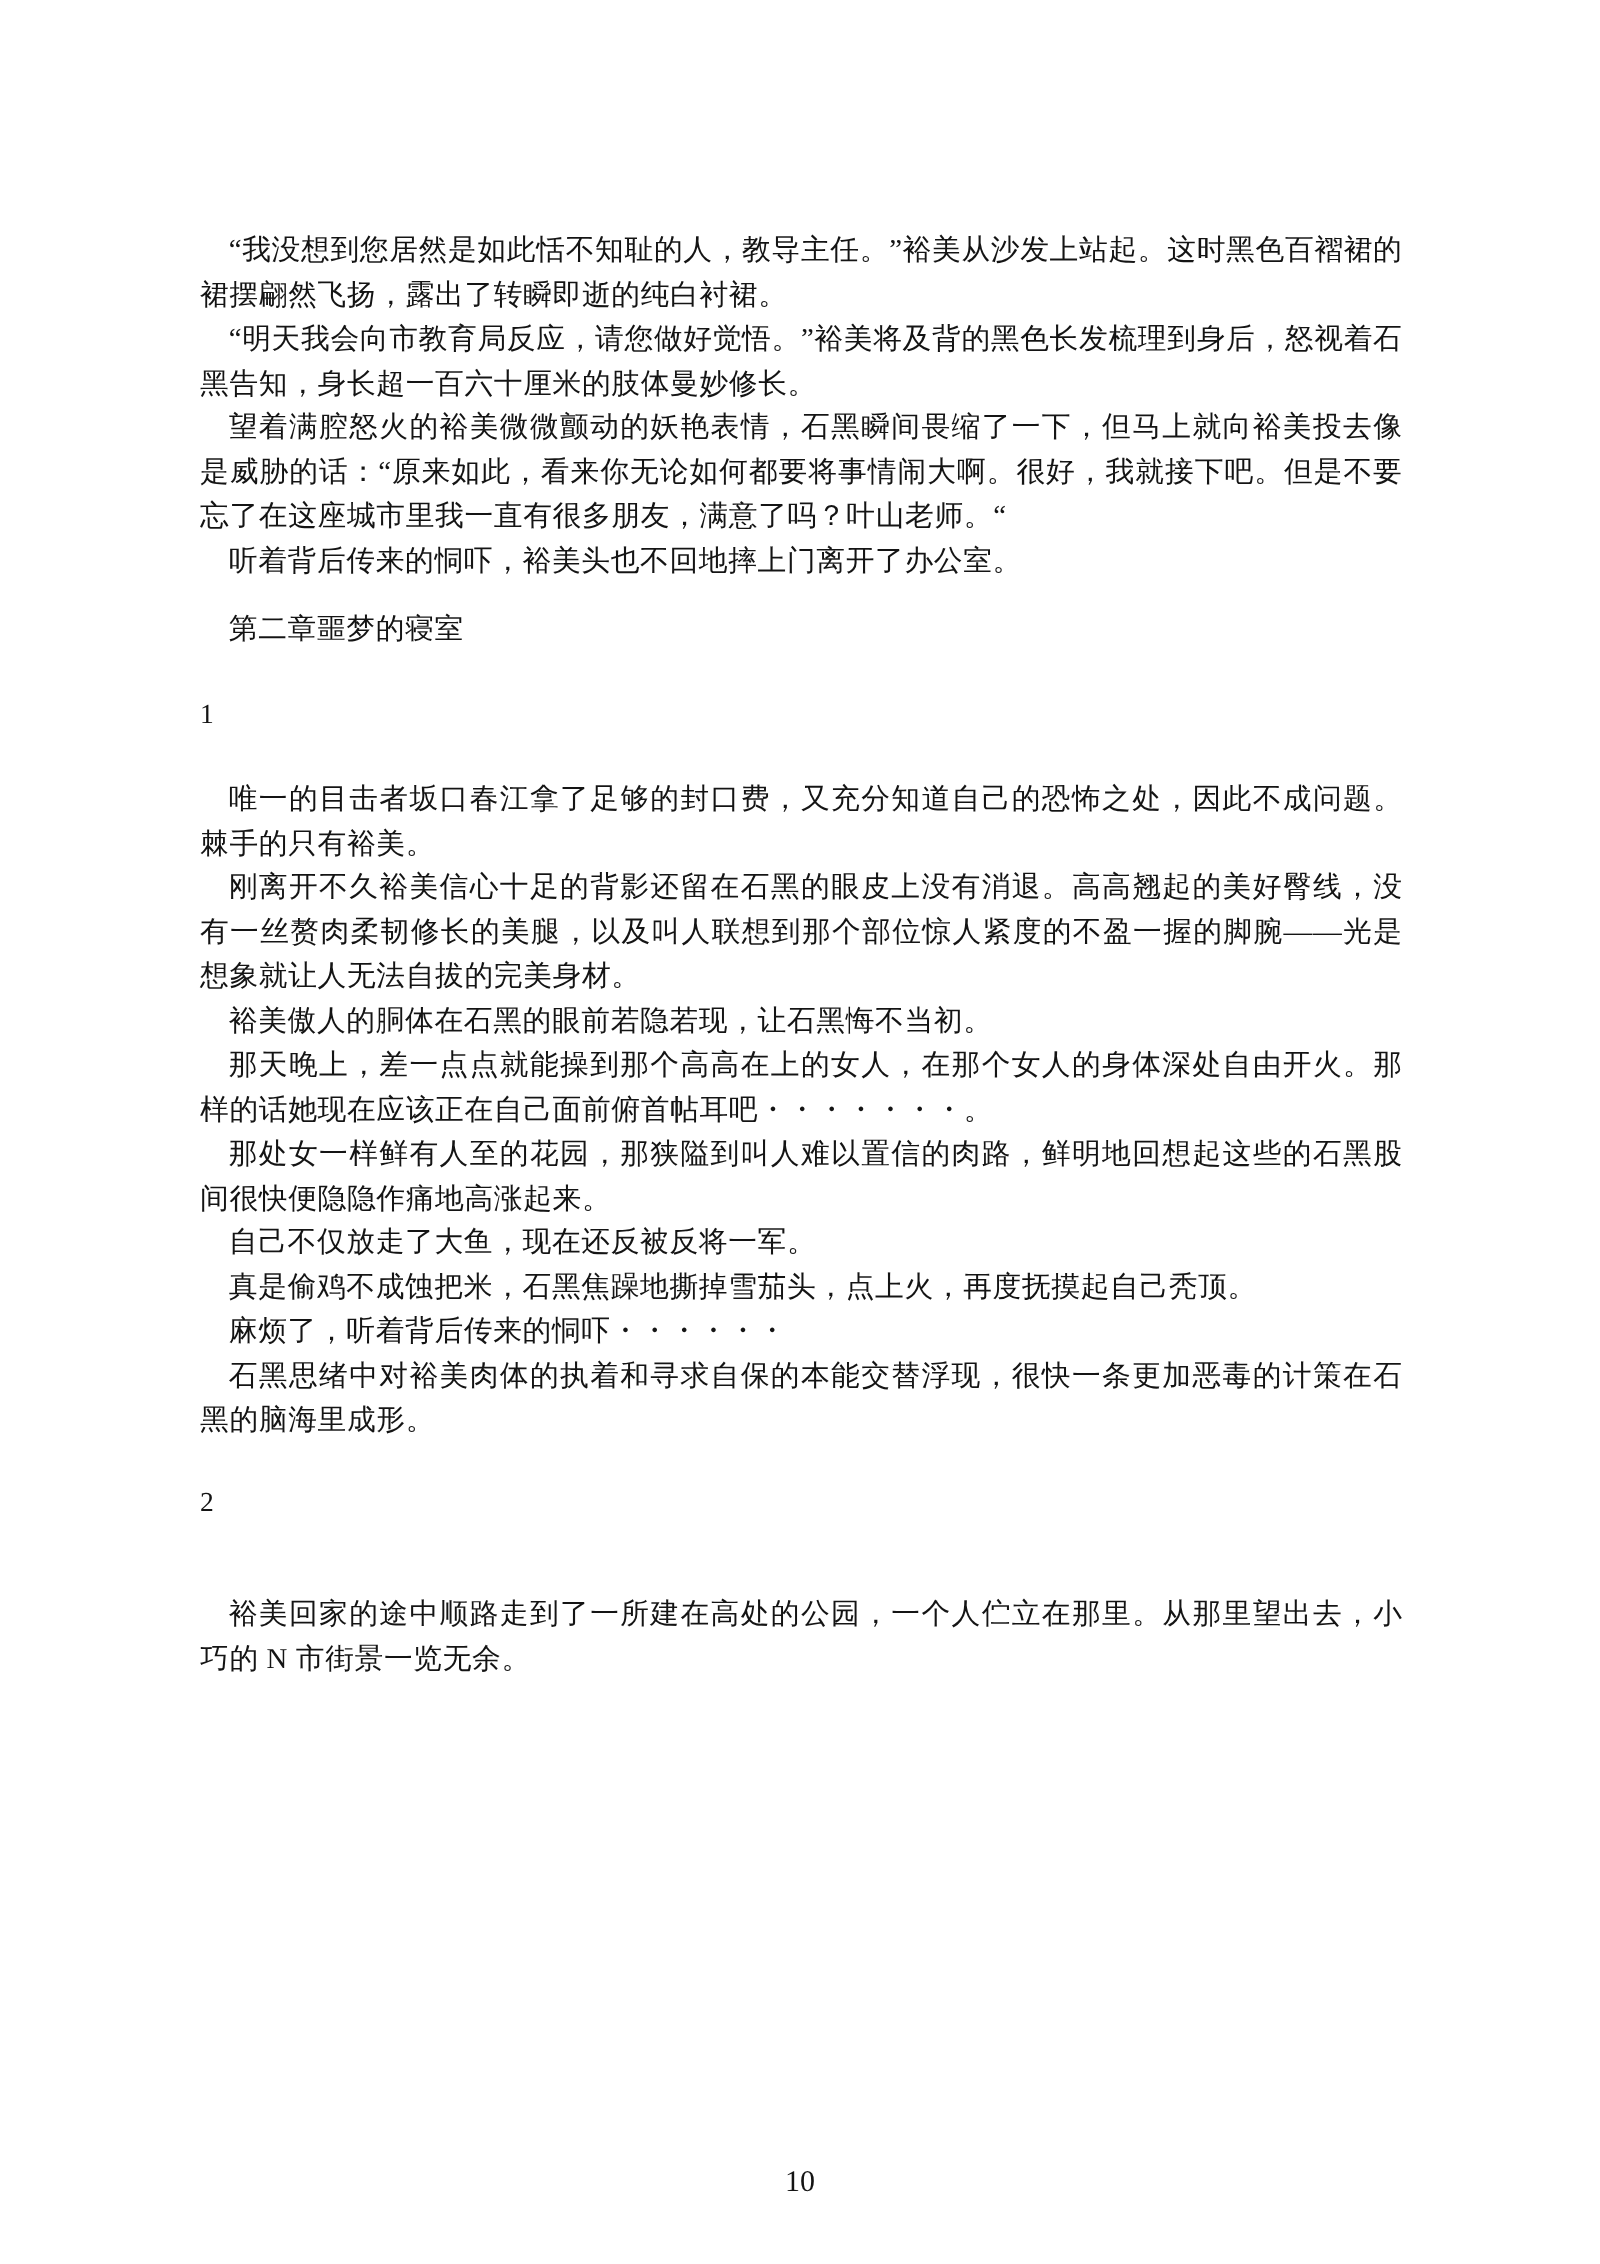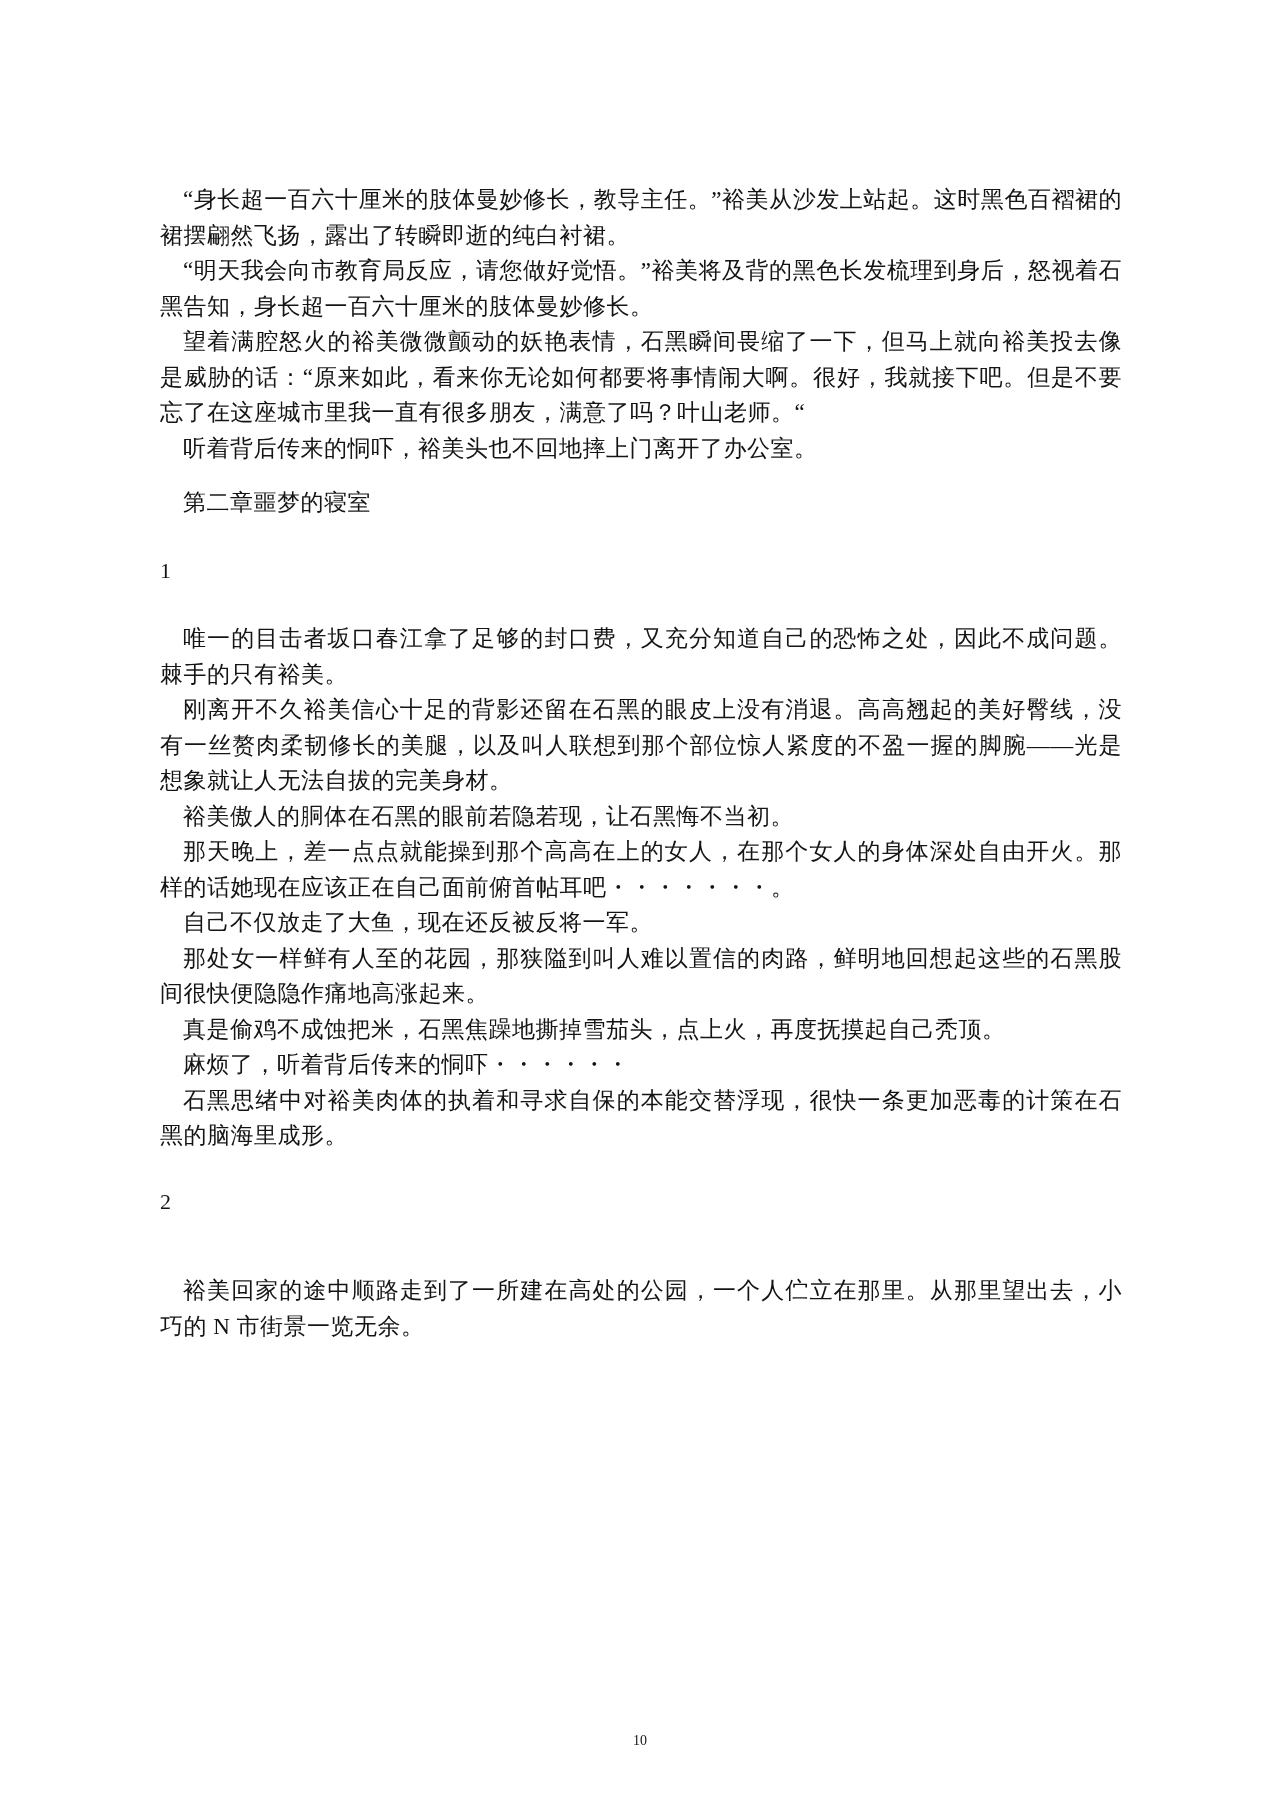--- a/index.html
+++ b/index.html
@@ -46,39 +46,39 @@
     margin: 30px 0 54px 0;
     text-indent: 0;
     font-size: 22px;
   }
   .page-footer {
     position: absolute;
     top: 1733px;
     left: 0;
     width: 1280px;
     text-align: center;
-    font-size: 14px;
+    font-size: 24px;
   }
 </style>
 </head>
 <body>
 
 <div class="text-block">
-  <p class="body-para">“身长超一百六十厘米的肢体曼妙修长，教导主任。”裕美从沙发上站起。这时黑色百褶裙的裙摆翩然飞扬，露出了转瞬即逝的纯白衬裙。</p>
+  <p class="body-para">“我没想到您居然是如此恬不知耻的人，教导主任。”裕美从沙发上站起。这时黑色百褶裙的裙摆翩然飞扬，露出了转瞬即逝的纯白衬裙。</p>
   <p class="body-para">“明天我会向市教育局反应，请您做好觉悟。”裕美将及背的黑色长发梳理到身后，怒视着石黑告知，身长超一百六十厘米的肢体曼妙修长。</p>
   <p class="body-para">望着满腔怒火的裕美微微颤动的妖艳表情，石黑瞬间畏缩了一下，但马上就向裕美投去像是威胁的话：“原来如此，看来你无论如何都要将事情闹大啊。很好，我就接下吧。但是不要忘了在这座城市里我一直有很多朋友，满意了吗？叶山老师。“</p>
   <p class="body-para">听着背后传来的恫吓，裕美头也不回地摔上门离开了办公室。</p>
   <h2 class="chapter-heading">第二章噩梦的寝室</h2>
   <p class="section-num-1">1</p>
   <p class="body-para">唯一的目击者坂口春江拿了足够的封口费，又充分知道自己的恐怖之处，因此不成问题。棘手的只有裕美。</p>
   <p class="body-para">刚离开不久裕美信心十足的背影还留在石黑的眼皮上没有消退。高高翘起的美好臀线，没有一丝赘肉柔韧修长的美腿，以及叫人联想到那个部位惊人紧度的不盈一握的脚腕——光是想象就让人无法自拔的完美身材。</p>
   <p class="body-para">裕美傲人的胴体在石黑的眼前若隐若现，让石黑悔不当初。</p>
   <p class="body-para">那天晚上，差一点点就能操到那个高高在上的女人，在那个女人的身体深处自由开火。那样的话她现在应该正在自己面前俯首帖耳吧・・・・・・・。</p>
+  <p class="body-para">那处女一样鲜有人至的花园，那狭隘到叫人难以置信的肉路，鲜明地回想起这些的石黑股间很快便隐隐作痛地高涨起来。</p>
   <p class="body-para">自己不仅放走了大鱼，现在还反被反将一军。</p>
-  <p class="body-para">那处女一样鲜有人至的花园，那狭隘到叫人难以置信的肉路，鲜明地回想起这些的石黑股间很快便隐隐作痛地高涨起来。</p>
   <p class="body-para">真是偷鸡不成蚀把米，石黑焦躁地撕掉雪茄头，点上火，再度抚摸起自己秃顶。</p>
   <p class="body-para">麻烦了，听着背后传来的恫吓・・・・・・</p>
   <p class="body-para">石黑思绪中对裕美肉体的执着和寻求自保的本能交替浮现，很快一条更加恶毒的计策在石黑的脑海里成形。</p>
   <p class="section-num-2">2</p>
   <p class="body-para">裕美回家的途中顺路走到了一所建在高处的公园，一个人伫立在那里。从那里望出去，小巧的 N 市街景一览无余。</p>
 </div>
 
 <div class="page-footer">10</div>
 
 </body></html>

